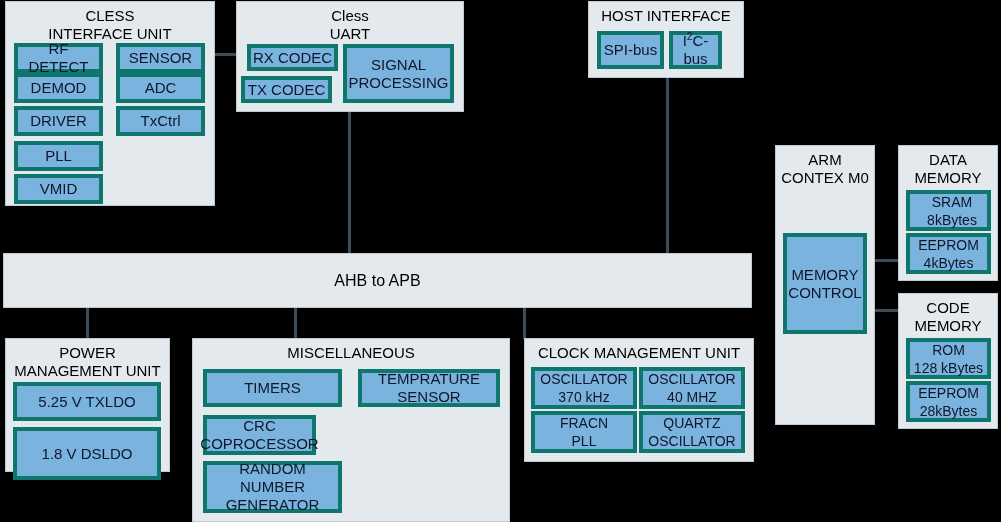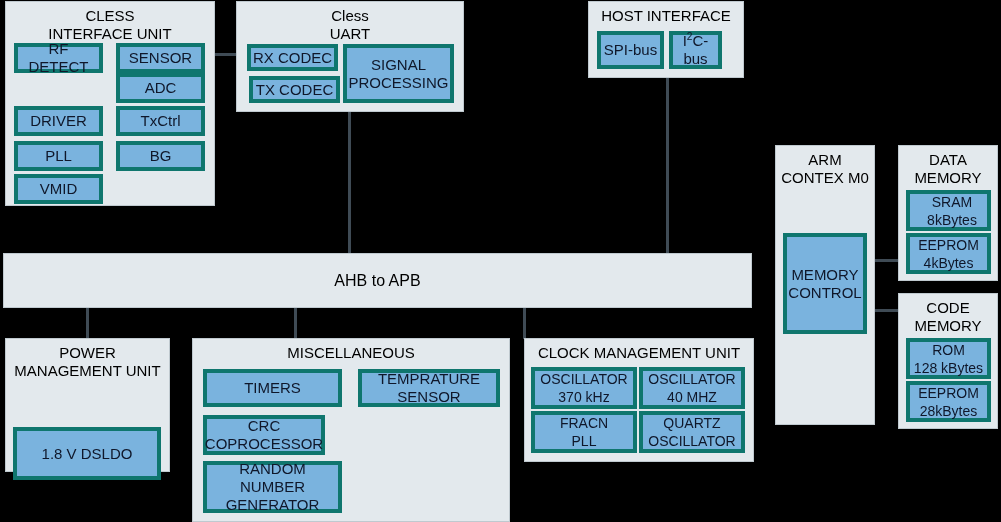--- a/index.html
+++ b/index.html
@@ -88,33 +88,33 @@
   <div class="conn-v" style="left:523px; top:307px; height:32px;"></div>
   <div class="conn-h" style="left:874px; top:259px; width:24px;"></div>
   <div class="conn-h" style="left:874px; top:309px; width:24px;"></div>
 
   <div class="grp" style="left:5px; top:1px; width:210px; height:205px;">
     <div class="grp-title">CLESS
 INTERFACE UNIT</div>
   </div>
   <div class="blk" style="left:14px; top:43px; width:89px; height:30px;">RF DETECT</div>
   <div class="blk" style="left:116px; top:43px; width:89px; height:30px;">SENSOR</div>
+  <div class="blk" style="left:14px; top:73px; width:89px; height:30px;">DEMOD</div>
   <div class="blk" style="left:116px; top:73px; width:89px; height:30px;">ADC</div>
   <div class="blk" style="left:14px; top:106px; width:89px; height:30px;">DRIVER</div>
   <div class="blk" style="left:116px; top:106px; width:89px; height:30px;">TxCtrl</div>
   <div class="blk" style="left:14px; top:141px; width:89px; height:30px;">PLL</div>
-  <div class="blk" style="left:116px; top:141px; width:89px; height:30px;">BG</div>
   <div class="blk" style="left:14px; top:174px; width:89px; height:30px;">VMID</div>
 
   <div class="grp" style="left:236px; top:1px; width:228px; height:111px;">
     <div class="grp-title">Cless
 UART</div>
   </div>
   <div class="blk" style="left:247px; top:44px; width:91px; height:27px;">RX CODEC</div>
-  <div class="blk" style="left:249px; top:76px; width:91px; height:27px;">TX CODEC</div>
+  <div class="blk" style="left:241px; top:76px; width:91px; height:27px;">TX CODEC</div>
   <div class="blk" style="left:343px; top:44px; width:111px; height:59px;">SIGNAL
 PROCESSING</div>
 
   <div class="grp" style="left:588px; top:1px; width:156px; height:77px;">
     <div class="grp-title">HOST INTERFACE</div>
   </div>
   <div class="blk" style="left:597px; top:31px; width:67px; height:38px;">SPI-bus</div>
   <div class="blk" style="left:669px; top:31px; width:53px; height:38px;"><span>I<sup>2</sup>C-bus</span></div>
 
   <div class="grp" style="left:775px; top:145px; width:100px; height:280px;">
@@ -141,29 +141,30 @@
 128 kBytes</div>
   <div class="blk small" style="left:906px; top:381px; width:85px; height:41px;">EEPROM
 28kBytes</div>
 
   <div class="bar" style="left:3px; top:253px; width:749px; height:55px;">AHB to APB</div>
 
   <div class="grp" style="left:5px; top:338px; width:165px; height:134px;">
     <div class="grp-title">POWER
 MANAGEMENT UNIT</div>
   </div>
+  <div class="blk" style="left:13px; top:382px; width:148px; height:39px;">5.25 V TXLDO</div>
   <div class="blk" style="left:13px; top:427px; width:148px; height:53px;">1.8 V DSLDO</div>
 
   <div class="grp" style="left:192px; top:338px; width:318px; height:184px;">
     <div class="grp-title">MISCELLANEOUS</div>
   </div>
   <div class="blk" style="left:203px; top:369px; width:139px; height:38px;">TIMERS</div>
   <div class="blk" style="left:358px; top:369px; width:142px; height:38px;">TEMPRATURE
 SENSOR</div>
-  <div class="blk" style="left:203px; top:415px; width:122px; height:40px;">CRC
+  <div class="blk" style="left:203px; top:415px; width:113px; height:40px;">CRC
 COPROCESSOR</div>
   <div class="blk" style="left:203px; top:461px; width:139px; height:52px;">RANDOM
 NUMBER
 GENERATOR</div>
 
   <div class="grp" style="left:524px; top:338px; width:230px; height:124px;">
     <div class="grp-title">CLOCK MANAGEMENT UNIT</div>
   </div>
   <div class="blk small" style="left:531px; top:367px; width:106px; height:42px;">OSCILLATOR
 370 kHz</div>

